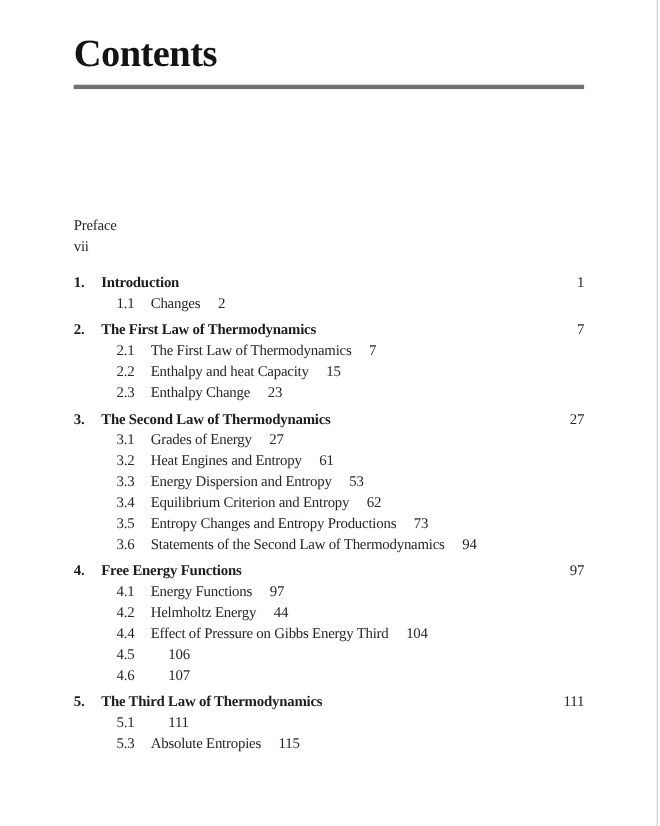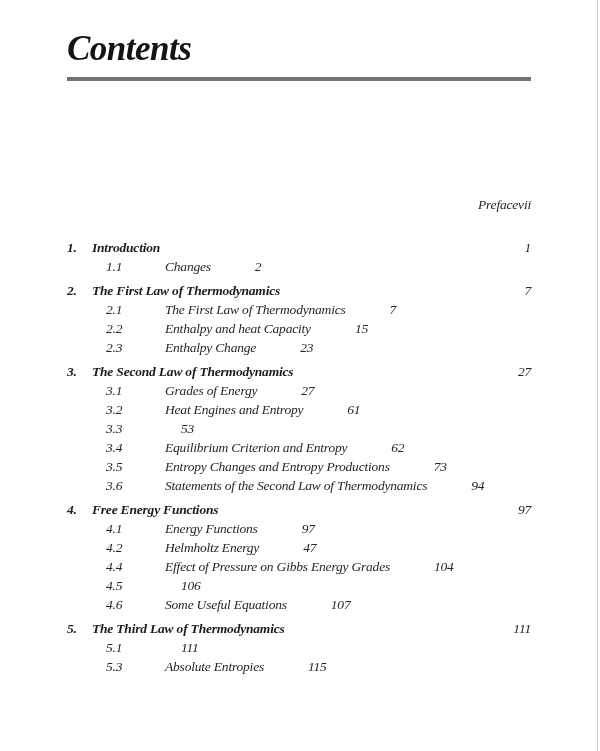--- a/index.html
+++ b/index.html
@@ -7,21 +7,20 @@
     width: 600px; height: 751px;
     background: #ffffff;
     overflow: hidden;
   }
   .page {
     position: relative;
     width: 600px; height: 751px;
     background: #ffffff;
     font-family: "Liberation Serif", serif;
     color: #262626;
-    font-style: italic;
   }
   .edge-line {
     position: absolute;
     top: 0; right: 2px;
     width: 1px; height: 751px;
     background: #cbcbcb;
   }
   .content {
     position: absolute;
     left: 67px; top: 0;
@@ -40,37 +39,37 @@
     margin-top: 7px;
     background: #737373;
   }
   .toc {
     font-size: 13.5px;
     line-height: 19px;
     letter-spacing: -0.2px;
   }
   .preface-row {
     margin-top: 114px;
-    margin-bottom: 24px;
+    margin-bottom: 14px;
     display: flex;
-    justify-content: flex-end;
+    justify-content: space-between;
+    flex-direction: column;
   }
   .chapter-row {
     display: flex;
     font-weight: bold;
     margin-top: 5px;
     color: #1c1c1c;
   }
   .chapter-row .num { width: 25px; flex: 0 0 25px; }
   .chapter-row .title-cell { flex: 1; }
   .chapter-row .page-cell { font-weight: normal; color: #262626; }
   .section-row {
     display: flex;
     padding-left: 39px;
-    gap: 28px;
   }
   .section-row .num { width: 31px; flex: 0 0 31px; }
   .section-row .page-cell { margin-left: 16px; }
 </style>
 </head>
 <body>
 
 <div class="page">
   <div class="edge-line"></div>
   <div class="content">
@@ -122,20 +121,21 @@
           <span class="title-cell">Grades of Energy</span>
           <span class="page-cell">27</span>
         </div>
         <div class="section-row">
           <span class="num">3.2</span>
           <span class="title-cell">Heat Engines and Entropy</span>
           <span class="page-cell">61</span>
         </div>
         <div class="section-row">
           <span class="num">3.3</span>
+          <span class="title-cell">Energy Dispersion and Entropy</span>
           <span class="page-cell">53</span>
         </div>
         <div class="section-row">
           <span class="num">3.4</span>
           <span class="title-cell">Equilibrium Criterion and Entropy</span>
           <span class="page-cell">62</span>
         </div>
         <div class="section-row">
           <span class="num">3.5</span>
           <span class="title-cell">Entropy Changes and Entropy Productions</span>
@@ -152,34 +152,33 @@
           <span class="page-cell">97</span>
         </div>
         <div class="section-row">
           <span class="num">4.1</span>
           <span class="title-cell">Energy Functions</span>
           <span class="page-cell">97</span>
         </div>
         <div class="section-row">
           <span class="num">4.2</span>
           <span class="title-cell">Helmholtz Energy</span>
-          <span class="page-cell">47</span>
+          <span class="page-cell">44</span>
         </div>
         <div class="section-row">
           <span class="num">4.4</span>
-          <span class="title-cell">Effect of Pressure on Gibbs Energy Grades</span>
+          <span class="title-cell">Effect of Pressure on Gibbs Energy Third</span>
           <span class="page-cell">104</span>
         </div>
         <div class="section-row">
           <span class="num">4.5</span>
           <span class="page-cell">106</span>
         </div>
         <div class="section-row">
           <span class="num">4.6</span>
-          <span class="title-cell">Some Useful Equations</span>
           <span class="page-cell">107</span>
         </div>
         <div class="chapter-row">
           <span class="num">5.</span>
           <span class="title-cell">The Third Law of Thermodynamics</span>
           <span class="page-cell">111</span>
         </div>
         <div class="section-row">
           <span class="num">5.1</span>
           <span class="page-cell">111</span>

